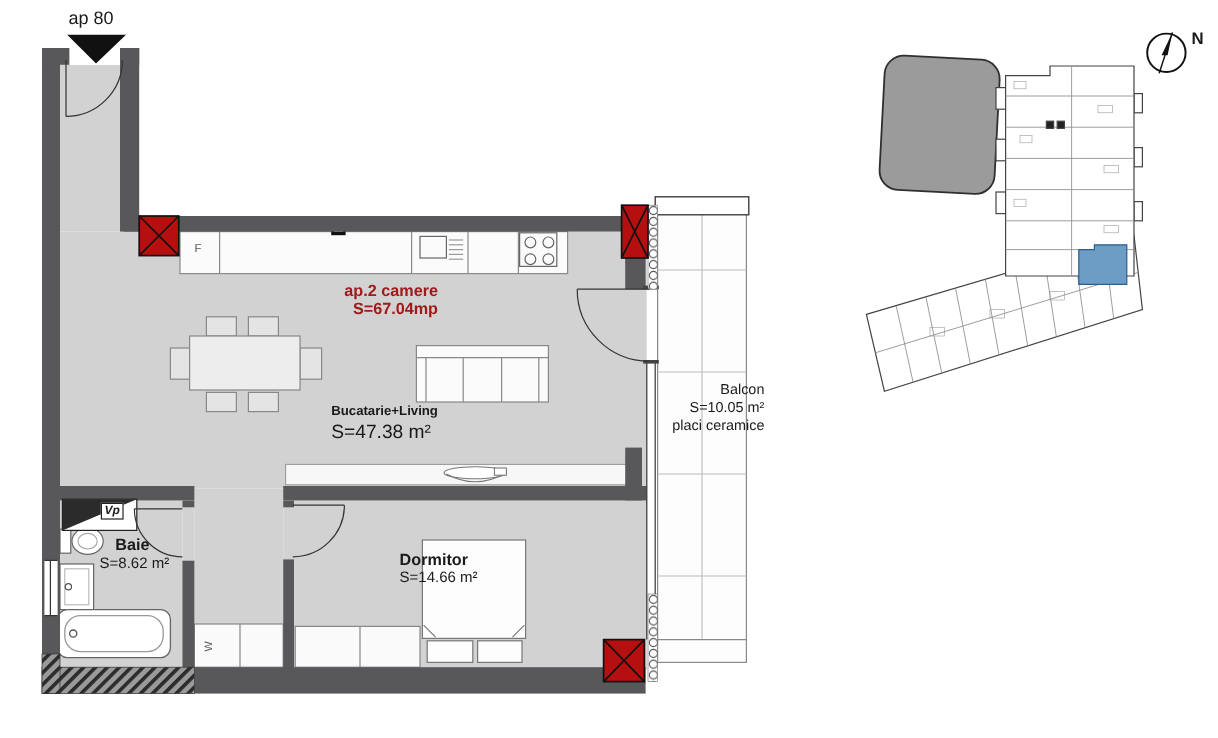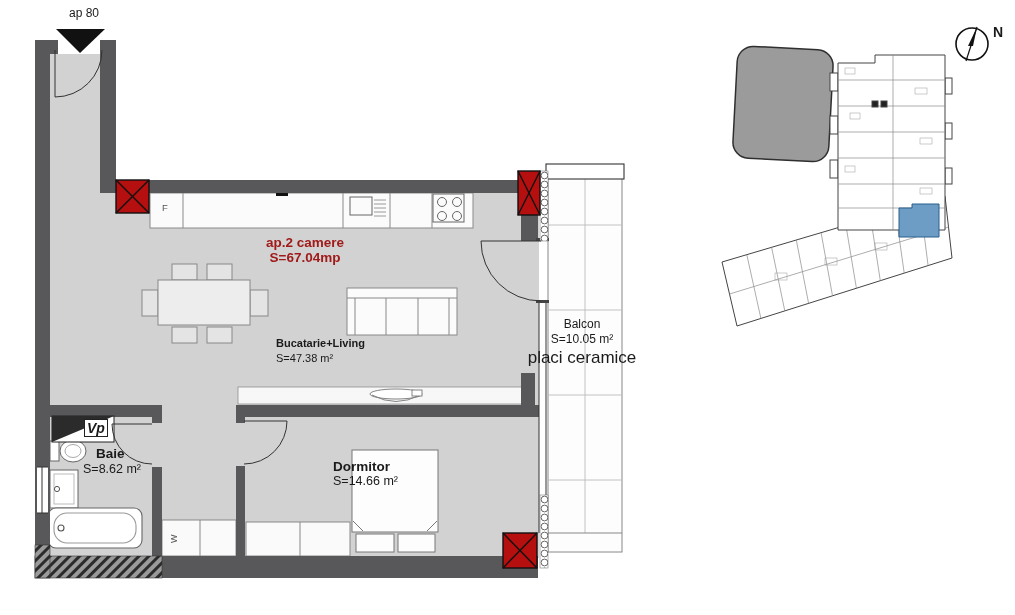--- a/index.html
+++ b/index.html
@@ -3,21 +3,21 @@
 <meta charset="utf-8">
 <style>
   html,body{margin:0;padding:0;background:#fff;}
   .stage{position:relative;width:1015px;height:615px;background:#ffffff;overflow:hidden;
          font-family:"Liberation Sans",sans-serif;}
   svg{position:absolute;left:0;top:0;}
   .lbl{position:absolute;color:#1a1a1a;white-space:nowrap;line-height:1.15;
        font-family:"Liberation Sans",sans-serif;}
   .bold{font-weight:bold;}
   .red{color:#a01a1a;font-weight:bold;}
-  .ctr{text-align:center;}
+  .ctr{text-align:right;}
   .rot{transform:rotate(-90deg);transform-origin:left top;}
   .chip{background:#ffffff;border:1px solid #222;padding:0 2px;font-style:italic;}
 </style>
 </head>
 <body>
 
 <div class="stage">
 
   <svg width="660" height="615" viewBox="0 0 660 615">
     <defs>
@@ -273,36 +273,36 @@
 
     <path d="M184,190 L197,190 L197,186 L224,186 L224,219 L184,219 Z" stroke="#2b5f8e" stroke-width="1" fill="#6d9dc5"></path>
 
     <g stroke="#111" fill="none">
       <circle cx="257" cy="26" r="16" stroke-width="1.6" fill="#ffffff"></circle>
       <line x1="262" y1="9" x2="251" y2="43" stroke-width="1.2"></line>
       <polygon points="262,9 253,28 258,28" fill="#111" stroke="none"></polygon>
     </g>
   </svg>
 
-  <div class="lbl" style="left:69px;top:7px;font-size:12px;">ap 80</div>
+  <div class="lbl" style="left:57px;top:7px;font-size:15px;">ap 80</div>
 
   <div class="lbl red ctr" style="left:245px;top:235px;width:120px;font-size:13.5px;">ap.2 camere</div>
   <div class="lbl red ctr" style="left:245px;top:250px;width:120px;font-size:13.5px;">S=67.04mp</div>
 
   <div class="lbl bold" style="left:276px;top:337px;font-size:11px;">Bucatarie+Living</div>
-  <div class="lbl" style="left:276px;top:352px;font-size:11px;">S=47.38 m²</div>
+  <div class="lbl" style="left:276px;top:352px;font-size:16px;">S=47.38 m²</div>
 
   <div class="lbl bold" style="left:333px;top:459px;font-size:13.5px;">Dormitor</div>
   <div class="lbl" style="left:333px;top:474px;font-size:12.5px;text-align:right;">S=14.66 m²</div>
 
   <div class="lbl bold" style="left:72px;top:446px;font-size:13.5px;margin-left:24px;">Baie</div>
   <div class="lbl" style="left:83px;top:462px;font-size:12.5px;">S=8.62 m²</div>
 
   <div class="lbl ctr" style="left:527px;top:318px;width:110px;font-size:12px;">Balcon</div>
   <div class="lbl ctr" style="left:527px;top:333px;width:110px;font-size:12px;">S=10.05 m²</div>
-  <div class="lbl ctr" style="left:527px;top:348px;width:110px;font-size:17px;">placi ceramice</div>
+  <div class="lbl ctr" style="left:527px;top:348px;width:110px;font-size:12px;">placi ceramice</div>
 
   <div class="lbl" style="left:162px;top:203px;font-size:9.5px;color:#555;">F</div>
-  <div class="lbl chip" style="left:84px;top:419px;font-size:14px;font-weight:bold;">Vp</div>
+  <div class="lbl chip" style="left:84px;top:419px;font-size:10px;font-weight:bold;">Vp</div>
   <div class="lbl rot" style="left:169px;top:543px;font-size:9px;color:#555;">W</div>
 
   <div class="lbl bold" style="left:993px;top:24px;font-size:14px;">N</div>
 </div>
 
 </body></html>

